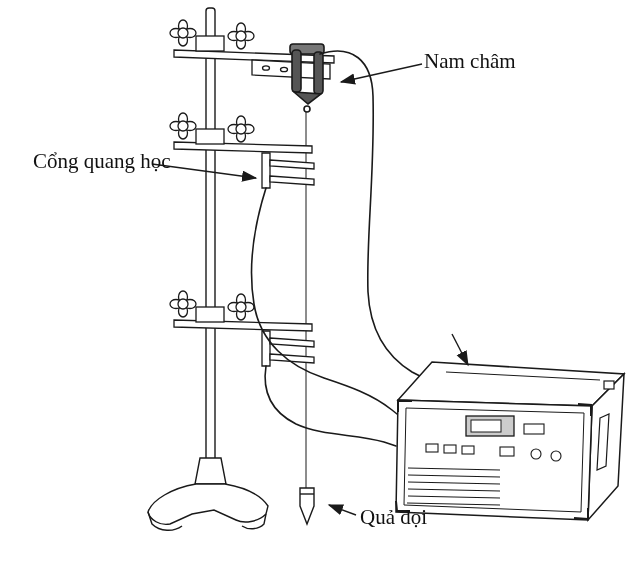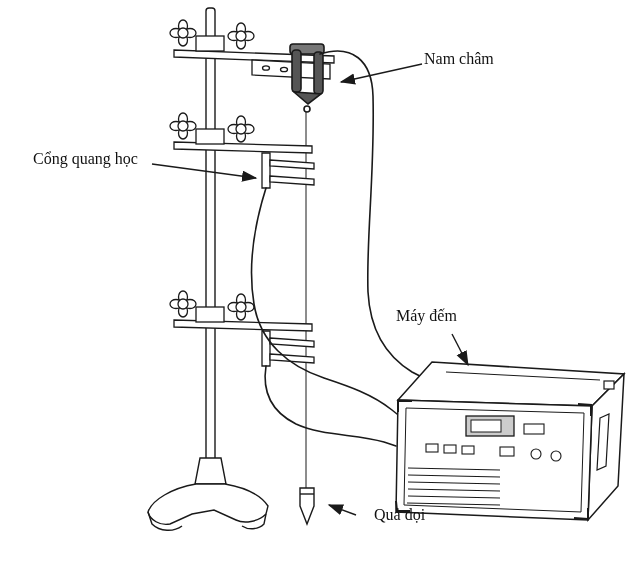--- a/index.html
+++ b/index.html
@@ -15,21 +15,21 @@
     background: #ffffff;
     overflow: hidden;
   }
   .stage svg {
     position: absolute;
     left: 0;
     top: 0;
   }
   .lbl {
     position: absolute;
-    font-size: 16px;
+    font-size: 21px;
     color: #111111;
     white-space: nowrap;
     line-height: 1.1;
   }
 </style>
 </head>
 <body>
 
 <div class="stage">
 
@@ -161,16 +161,15 @@
     <g stroke="#1a1a1a" stroke-width="1.4" fill="none">
       <line x1="422" y1="64" x2="341" y2="82" marker-end="url(#arrowhead)"></line>
       <line x1="152" y1="164" x2="256" y2="178" marker-end="url(#arrowhead)"></line>
       <line x1="452" y1="334" x2="468" y2="365" marker-end="url(#arrowhead)"></line>
       <line x1="356" y1="515" x2="329" y2="505" marker-end="url(#arrowhead)"></line>
     </g>
   </svg>
 
   <div class="lbl" style="left:424px; top:50px;">Nam châm</div>
   <div class="lbl" style="left:5px;   top:150px;margin-left:28px;">Cổng quang học</div>
-  <div class="lbl" style="left:396px; top:307px;">Máy đếm</div>
-  <div class="lbl" style="left:374px; top:506px;">Quả dọi</div>
+  <div class="lbl" style="left:360px; top:506px;">Quả dọi</div>
 
 </div>
 
 </body></html>

